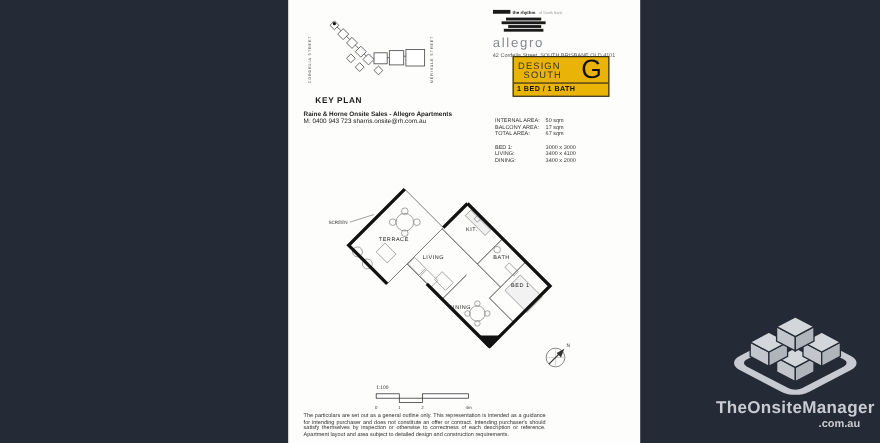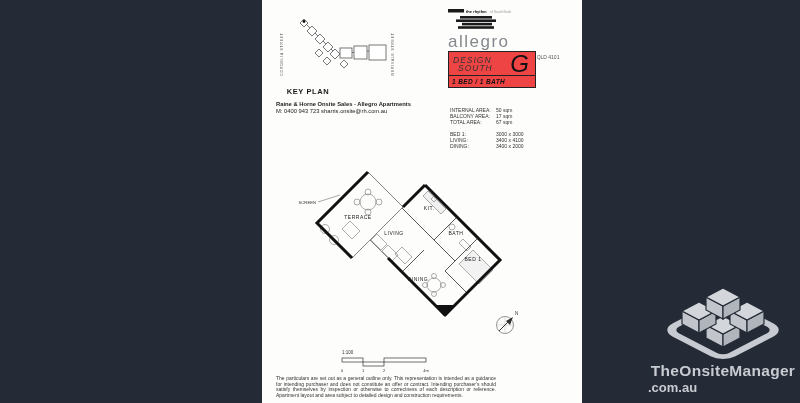--- a/index.html
+++ b/index.html
@@ -5,24 +5,24 @@
   html,body{margin:0;padding:0;background:#242b36;}
   .canvas{position:relative;width:800px;height:403px;background:#242b36;overflow:hidden;
           font-family:"Liberation Sans", sans-serif;}
   .sheet{position:absolute;left:262px;top:0;width:320px;height:403px;background:#fdfdfc;}
 
   .keyplan-svg{position:absolute;left:12px;top:6px;}
   .plan-svg{position:absolute;left:0;top:155px;}
 
   .brand{position:absolute;left:186px;top:8px;width:92px;}
   .brand svg{display:block;}
-  .allegro{font-size:17px;color:#84888d;letter-spacing:1.5px;margin-top:1px;}
+  .allegro{font-size:12px;color:#84888d;letter-spacing:1.5px;margin-top:1px;}
   .address{font-size:5px;color:#555;margin-top:2px;white-space:nowrap;}
 
-  .design-box{position:absolute;left:186px;top:51px;width:86px;border:1px solid #222;background:#ef4444;font-style:italic;}
+  .design-box{position:absolute;left:204px;top:51px;width:86px;border:1px solid #222;background:#eab308;}
   .design-main{display:flex;align-items:center;padding:2px 4px 1px 4px;}
   .design-words{flex:1;font-size:8.5px;color:#333;line-height:8.5px;letter-spacing:1px;}
   .design-words .l2{padding-left:5px;}
   .design-letter{font-size:24px;color:#111;line-height:20px;padding-right:2px;}
   .design-strip{border-top:1px solid #222;font-size:6.5px;font-weight:bold;color:#111;
                 padding:2px 3px;letter-spacing:0.4px;}
 
   .title-block{position:absolute;left:14px;top:99px;width:235px;}
   .tb-title{font-size:11px;font-weight:bold;color:#0d0d0d;letter-spacing:0.1px;}
   .tb-sub{font-size:5.8px;font-weight:bold;color:#222;margin-top:2px;}
@@ -32,21 +32,21 @@
   .area-row{display:flex;line-height:6.2px;}
   .area-row .lbl{width:46px;}
   .area-gap{height:5px;}
 
   .disclaimer{position:absolute;left:14px;top:376px;width:220px;font-size:5px;
               line-height:5.6px;color:#333;text-align:justify;}
 
   .watermark{position:absolute;left:648px;top:284px;width:150px;color:#c8cbd1;}
   .watermark svg{display:block;}
   .wm-name{font-size:15.5px;font-weight:bold;text-align:center;letter-spacing:0.3px;margin-top:-2px;}
-  .wm-domain{font-size:13px;font-weight:bold;padding-right:16px;}
+  .wm-domain{font-size:10px;font-weight:bold;text-align:right;padding-right:16px;}
 
   svg text{font-family:"Liberation Sans", sans-serif;}
   .room-label{font-size:5px;fill:#222;letter-spacing:0.5px;text-anchor:middle;}
   .tiny-label{font-size:4.2px;fill:#333;}
   .street-label{font-size:3.4px;fill:#444;letter-spacing:0.8px;text-anchor:middle;}
   .keyplan-caption{font-size:7.5px;font-weight:600;fill:#1a1a1a;letter-spacing:0.6px;text-anchor:middle;}
 </style>
 </head>
 <body>
 

